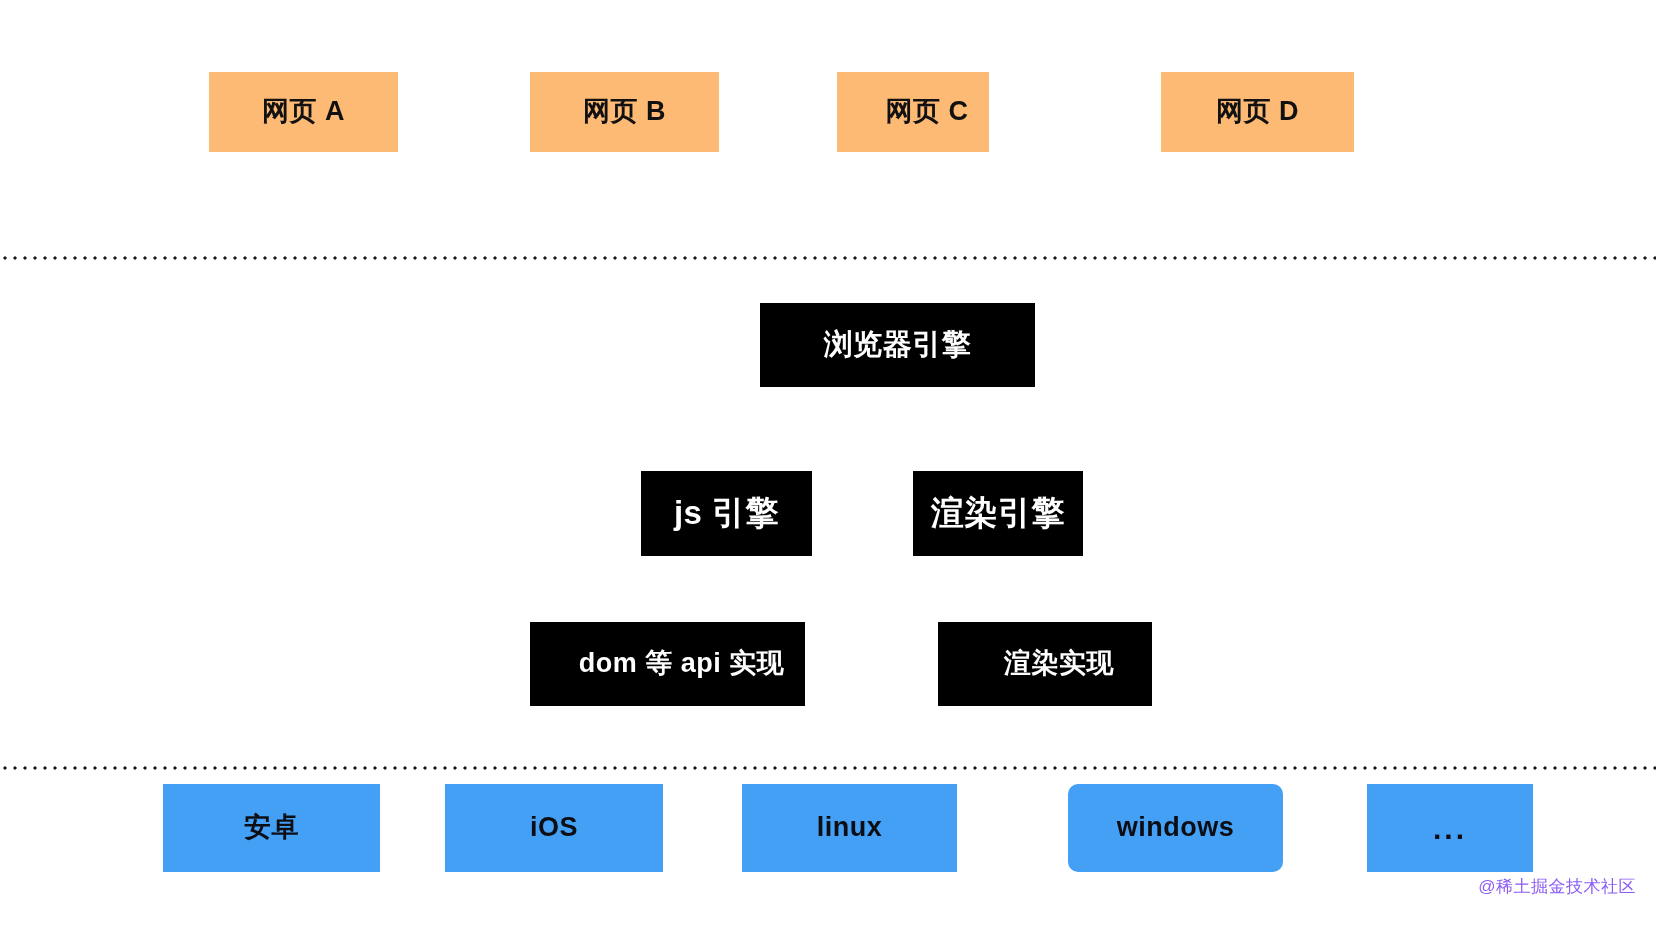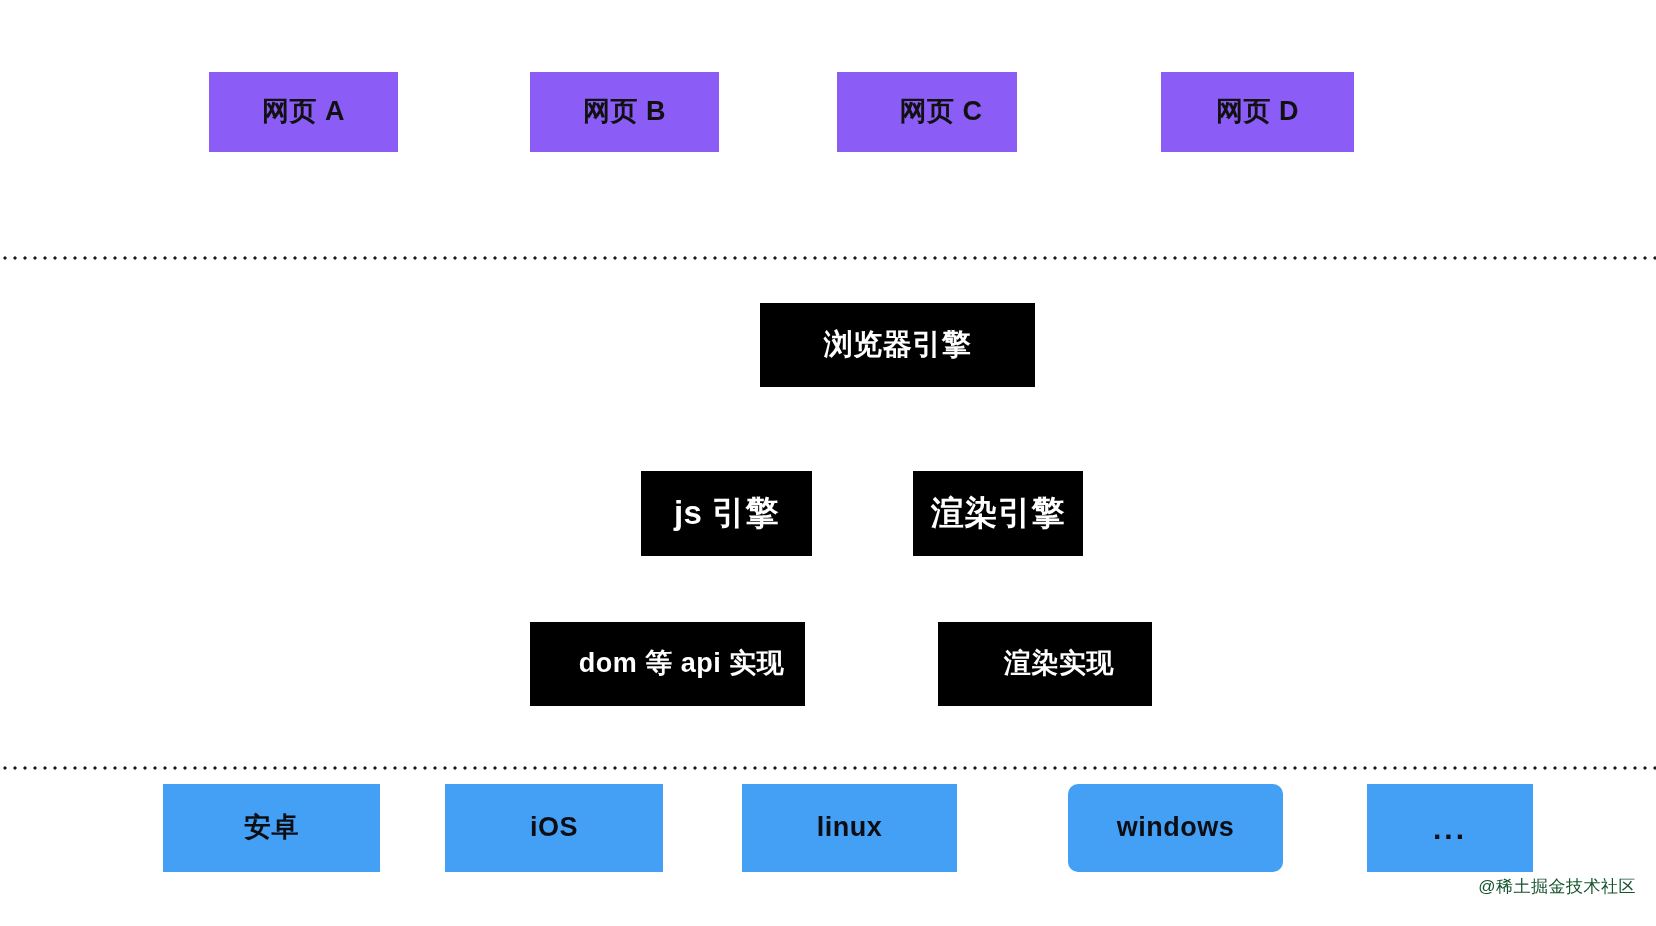--- a/index.html
+++ b/index.html
@@ -23,21 +23,21 @@
     position: absolute;
     display: flex;
     align-items: center;
     justify-content: center;
     box-sizing: border-box;
     text-align: center;
     line-height: 1.1;
     letter-spacing: 0.5px;
   }
   .node-web {
-    background: #8b5cf6;
+    background: #fdba74;
     color: #111111;
     font-size: 27px;
     font-weight: 700;
   }
   .node-engine {
     background: #000000;
     color: #ffffff;
     font-weight: 700;
   }
   .node-engine.lvl1 { font-size: 29px; }
@@ -62,39 +62,39 @@
     background-image: radial-gradient(circle, #1a1a1a 0, #1a1a1a 1.4px, rgba(0,0,0,0) 1.8px);
     background-size: 10px 4px;
     background-repeat: repeat-x;
     background-position: 0 center;
   }
   .watermark {
     position: absolute;
     right: 20px;
     bottom: 28px;
     font-size: 17px;
-    color: #14532d;
+    color: #8b5cf6;
     letter-spacing: 0.5px;
     white-space: nowrap;
     font-weight: 400;
   }
 </style>
 </head>
 <body>
 
 <div id="canvas">
 
   <div id="layer-web-pages">
       <div class="node node-web" style="left: 209px; top: 72px; width: 189px; height: 80px;">
         <span>网页 A</span>
       </div>
       <div class="node node-web" style="left: 530px; top: 72px; width: 189px; height: 80px;">
         <span>网页 B</span>
       </div>
-      <div class="node node-web" style="left: 837px; top: 72px; width: 180px; height: 80px; padding-left: 28px;">
+      <div class="node node-web" style="left: 837px; top: 72px; width: 152px; height: 80px; padding-left: 28px;">
         <span>网页 C</span>
       </div>
       <div class="node node-web" style="left: 1161px; top: 72px; width: 193px; height: 80px;">
         <span>网页 D</span>
       </div>
     </div>
 
   <div id="layer-dividers">
       <div class="divider" style="top: 256px;"></div>
       <div class="divider" style="top: 766px;"></div>

